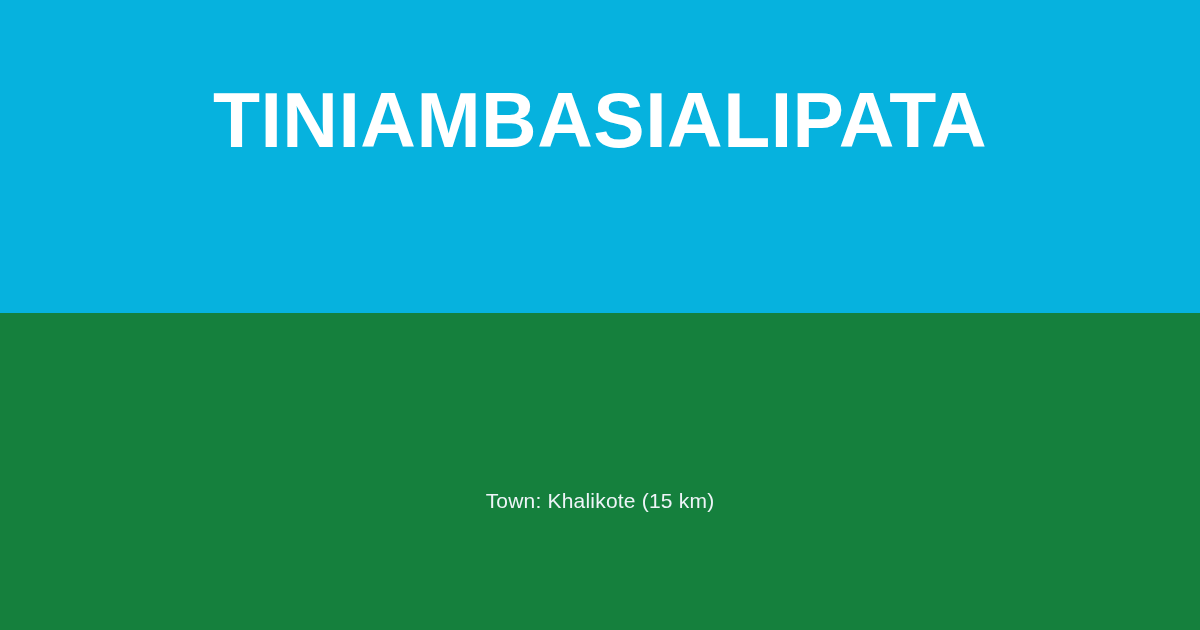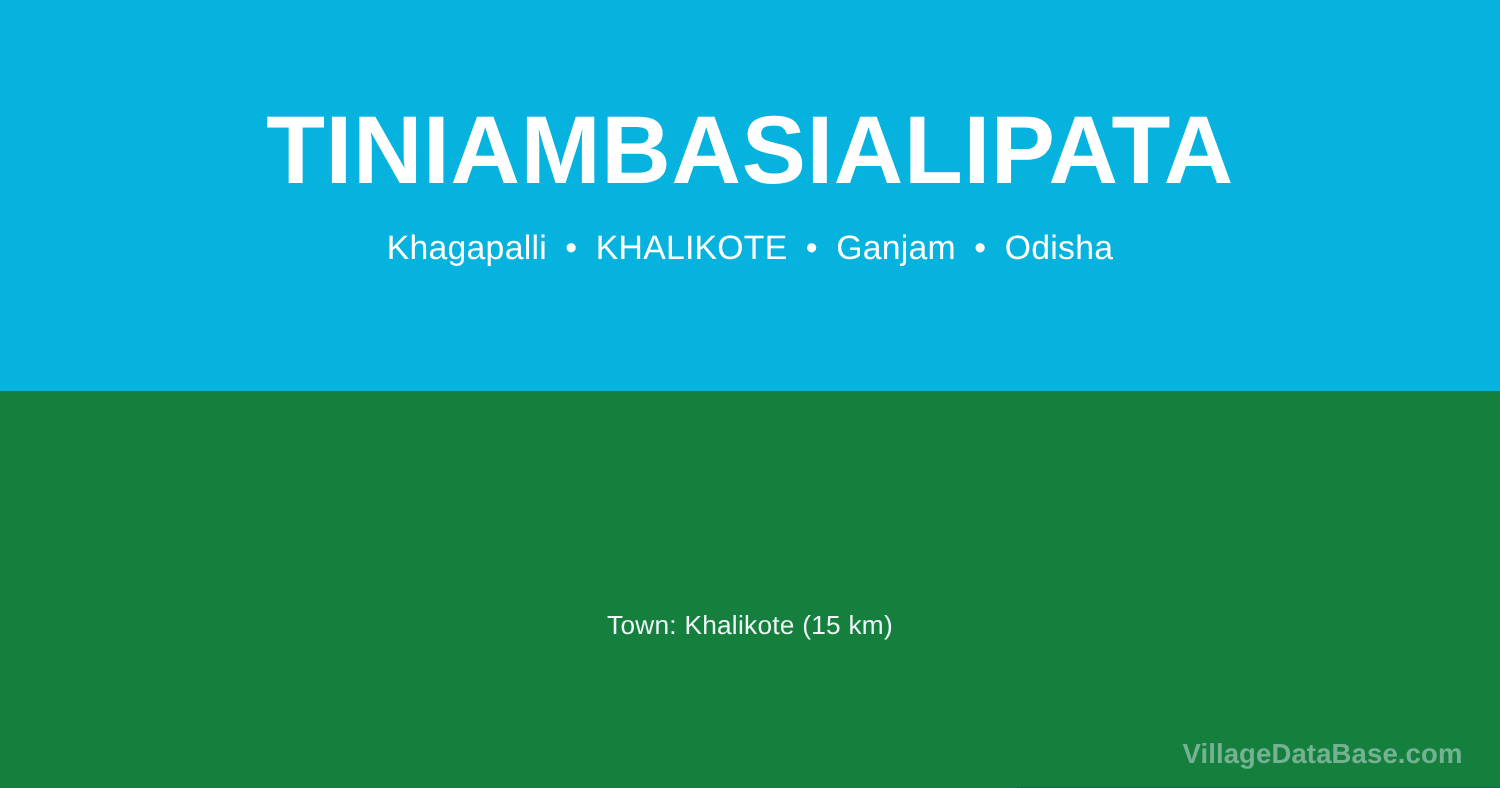--- a/index.html
+++ b/index.html
@@ -94,30 +94,20 @@
   }
 </style>
 </head>
 <body>
 
 <div class="card">
 
   <div class="hero">
     <h1 class="hero-title">TINIAMBASIALIPATA</h1>
 
-    <div class="hero-subtitle">
-      <span>Khagapalli</span>
-      <span class="sep">•</span>
-      <span>KHALIKOTE</span>
-      <span class="sep">•</span>
-      <span>Ganjam</span>
-      <span class="sep">•</span>
-      <span>Odisha</span>
-    </div>
   </div>
 
   <div class="body-panel">
     <div class="nearest-town">Town: Khalikote (15 km)</div>
   </div>
 
-  <div class="watermark">VillageDataBase.com</div>
 
 </div>
 
 </body></html>

